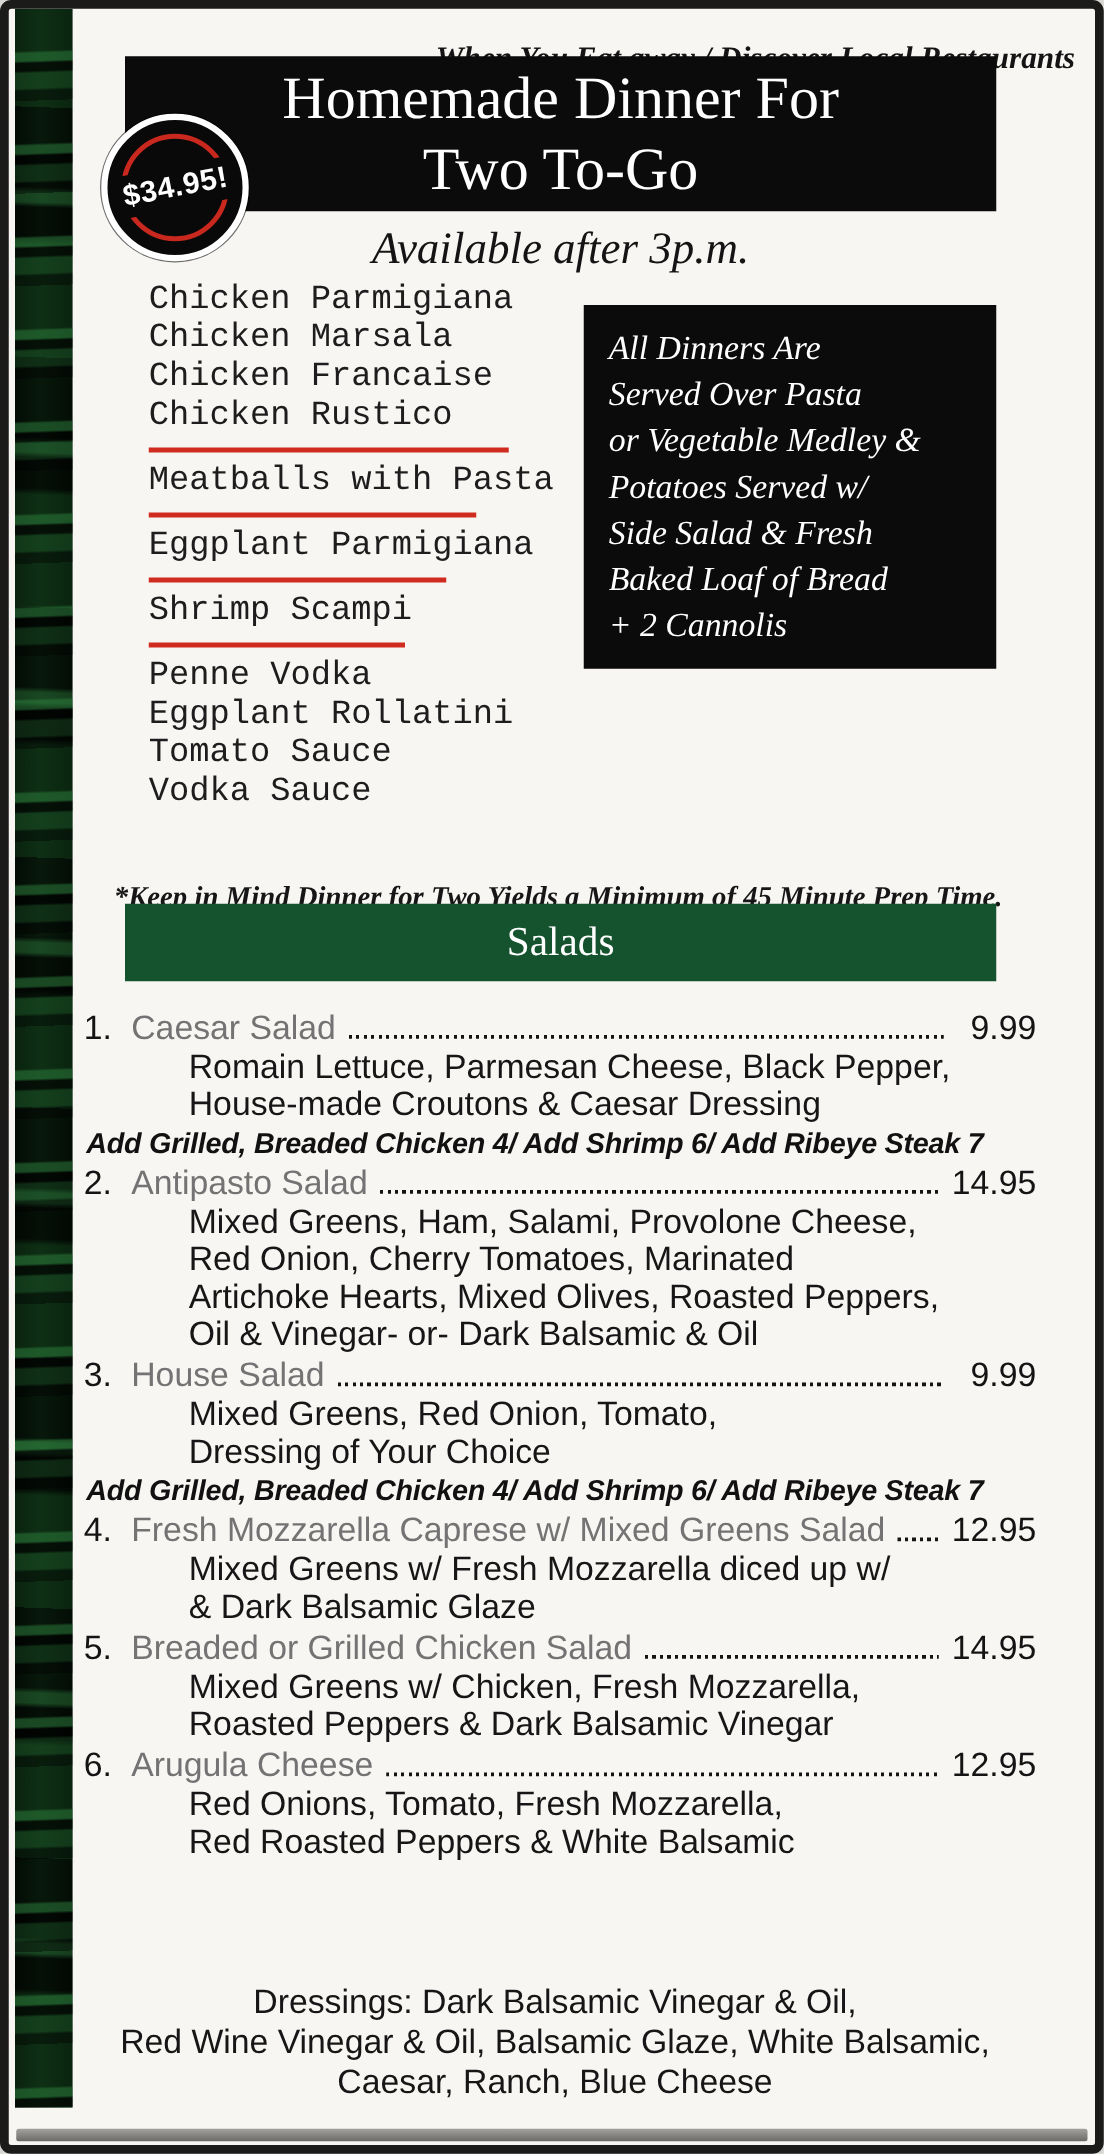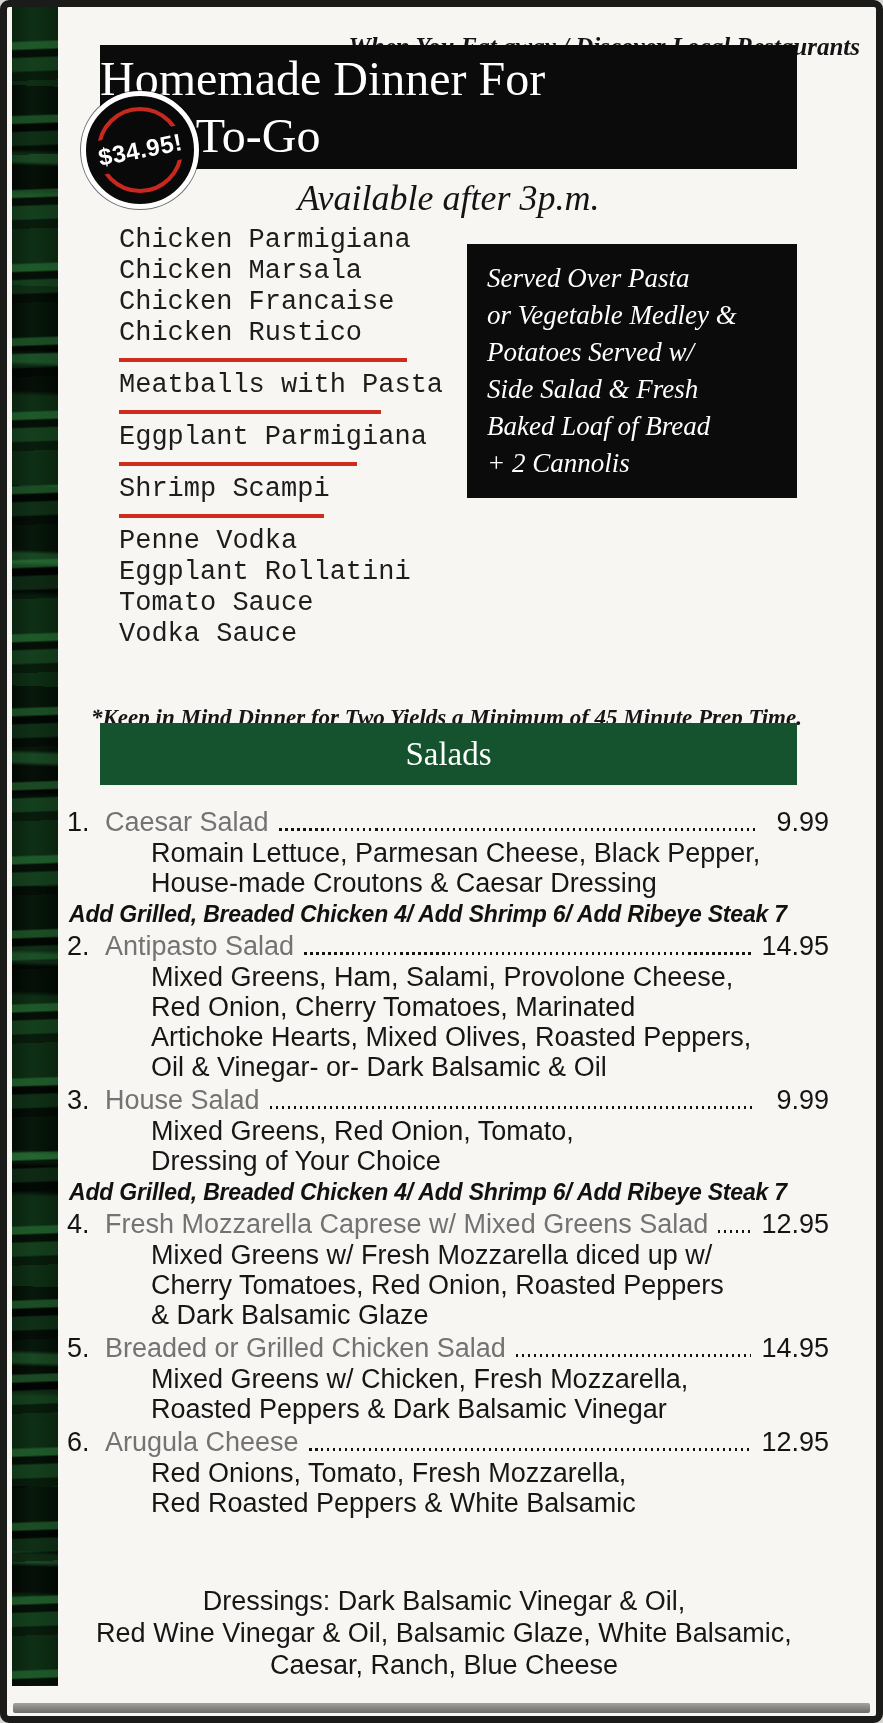--- a/index.html
+++ b/index.html
@@ -37,21 +37,21 @@
   .tagline {
     position:absolute; top:26px; left:100px; right:16px;
     text-align:right; z-index:1;
     font-family:"Liberation Serif", serif; font-style:italic; font-weight:bold;
     font-size:25px; color:#141414; white-space:nowrap;
   }
 
   .banner {
     position:absolute; left:93px; top:38px; width:697px; height:124px;
     background:#0b0b0b; z-index:2;
-    display:flex; flex-direction:column; justify-content:center; align-items:flex-start;
+    display:flex; flex-direction:column; justify-content:center; align-items:center;
     color:#ffffff; font-family:"Liberation Serif", serif;
     font-size:48px; line-height:57px; text-align:center;
   }
 
   .badge {
     position:absolute; left:74px; top:84px; width:118px; height:118px; z-index:3;
   }
   .badge-outer {
     width:100%; height:100%; border-radius:50%;
     background:#090909; border:5px solid #ffffff;
@@ -161,20 +161,21 @@
     <div class="divider w3"></div>
     <div class="dish">Shrimp Scampi</div>
     <div class="divider w4"></div>
     <div class="dish">Penne Vodka</div>
     <div class="dish">Eggplant Rollatini</div>
     <div class="dish">Tomato Sauce</div>
     <div class="dish">Vodka Sauce</div>
   </div>
 
   <div class="info-box">
+    <div>All Dinners Are</div>
     <div>Served Over Pasta</div>
     <div>or Vegetable Medley &amp;</div>
     <div>Potatoes Served w/</div>
     <div>Side Salad &amp; Fresh</div>
     <div>Baked Loaf of Bread</div>
     <div>+ 2 Cannolis</div>
   </div>
 
   <div class="note">*Keep in Mind Dinner for Two Yields a Minimum of 45 Minute Prep Time.</div>
 
@@ -229,21 +230,20 @@
 
     <div class="s-item">
       <div class="s-row">
         <span class="s-num">4.</span>
         <span class="s-name">Fresh Mozzarella Caprese w/ Mixed Greens Salad</span>
         <span class="s-leader"></span>
         <span class="s-price">12.95</span>
       </div>
       <div class="s-desc">
         <div>Mixed Greens w/ Fresh Mozzarella diced up w/</div>
-        <div>Cherry Tomatoes, Red Onion, Roasted Peppers</div>
         <div> &amp; Dark Balsamic Glaze</div>
       </div>
     </div>
 
     <div class="s-item">
       <div class="s-row">
         <span class="s-num">5.</span>
         <span class="s-name">Breaded or Grilled Chicken Salad</span>
         <span class="s-leader"></span>
         <span class="s-price">14.95</span>

